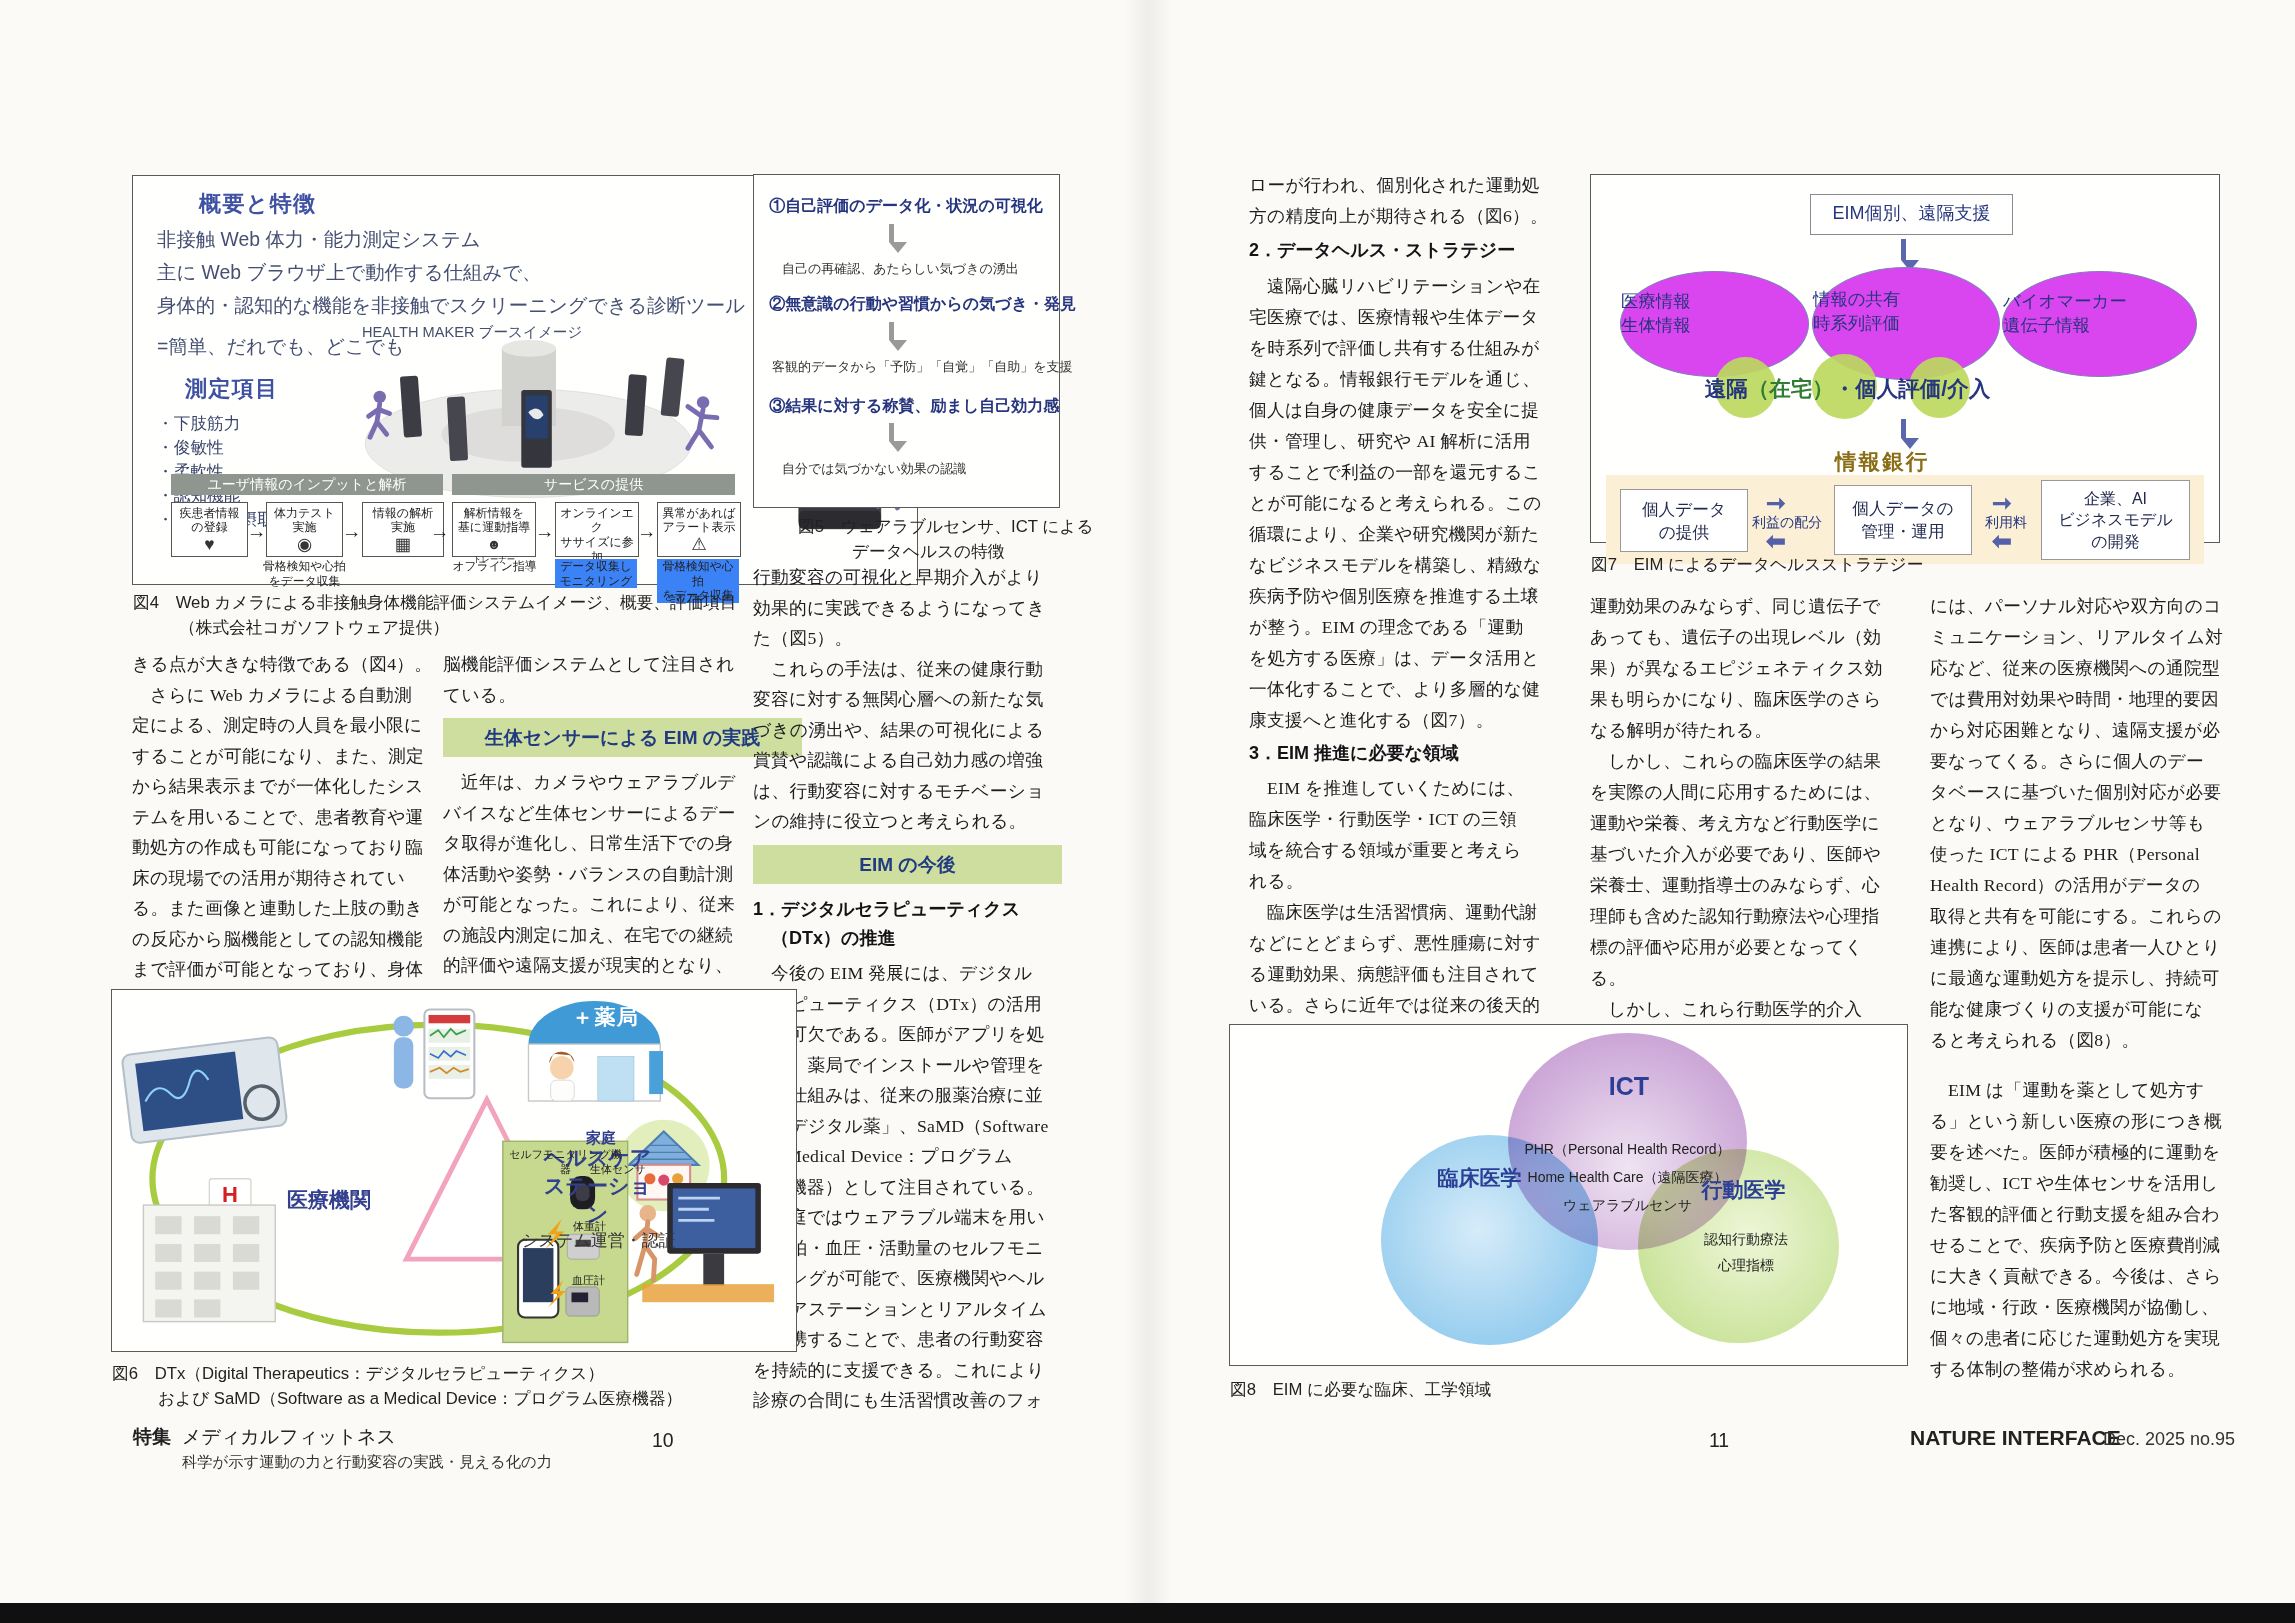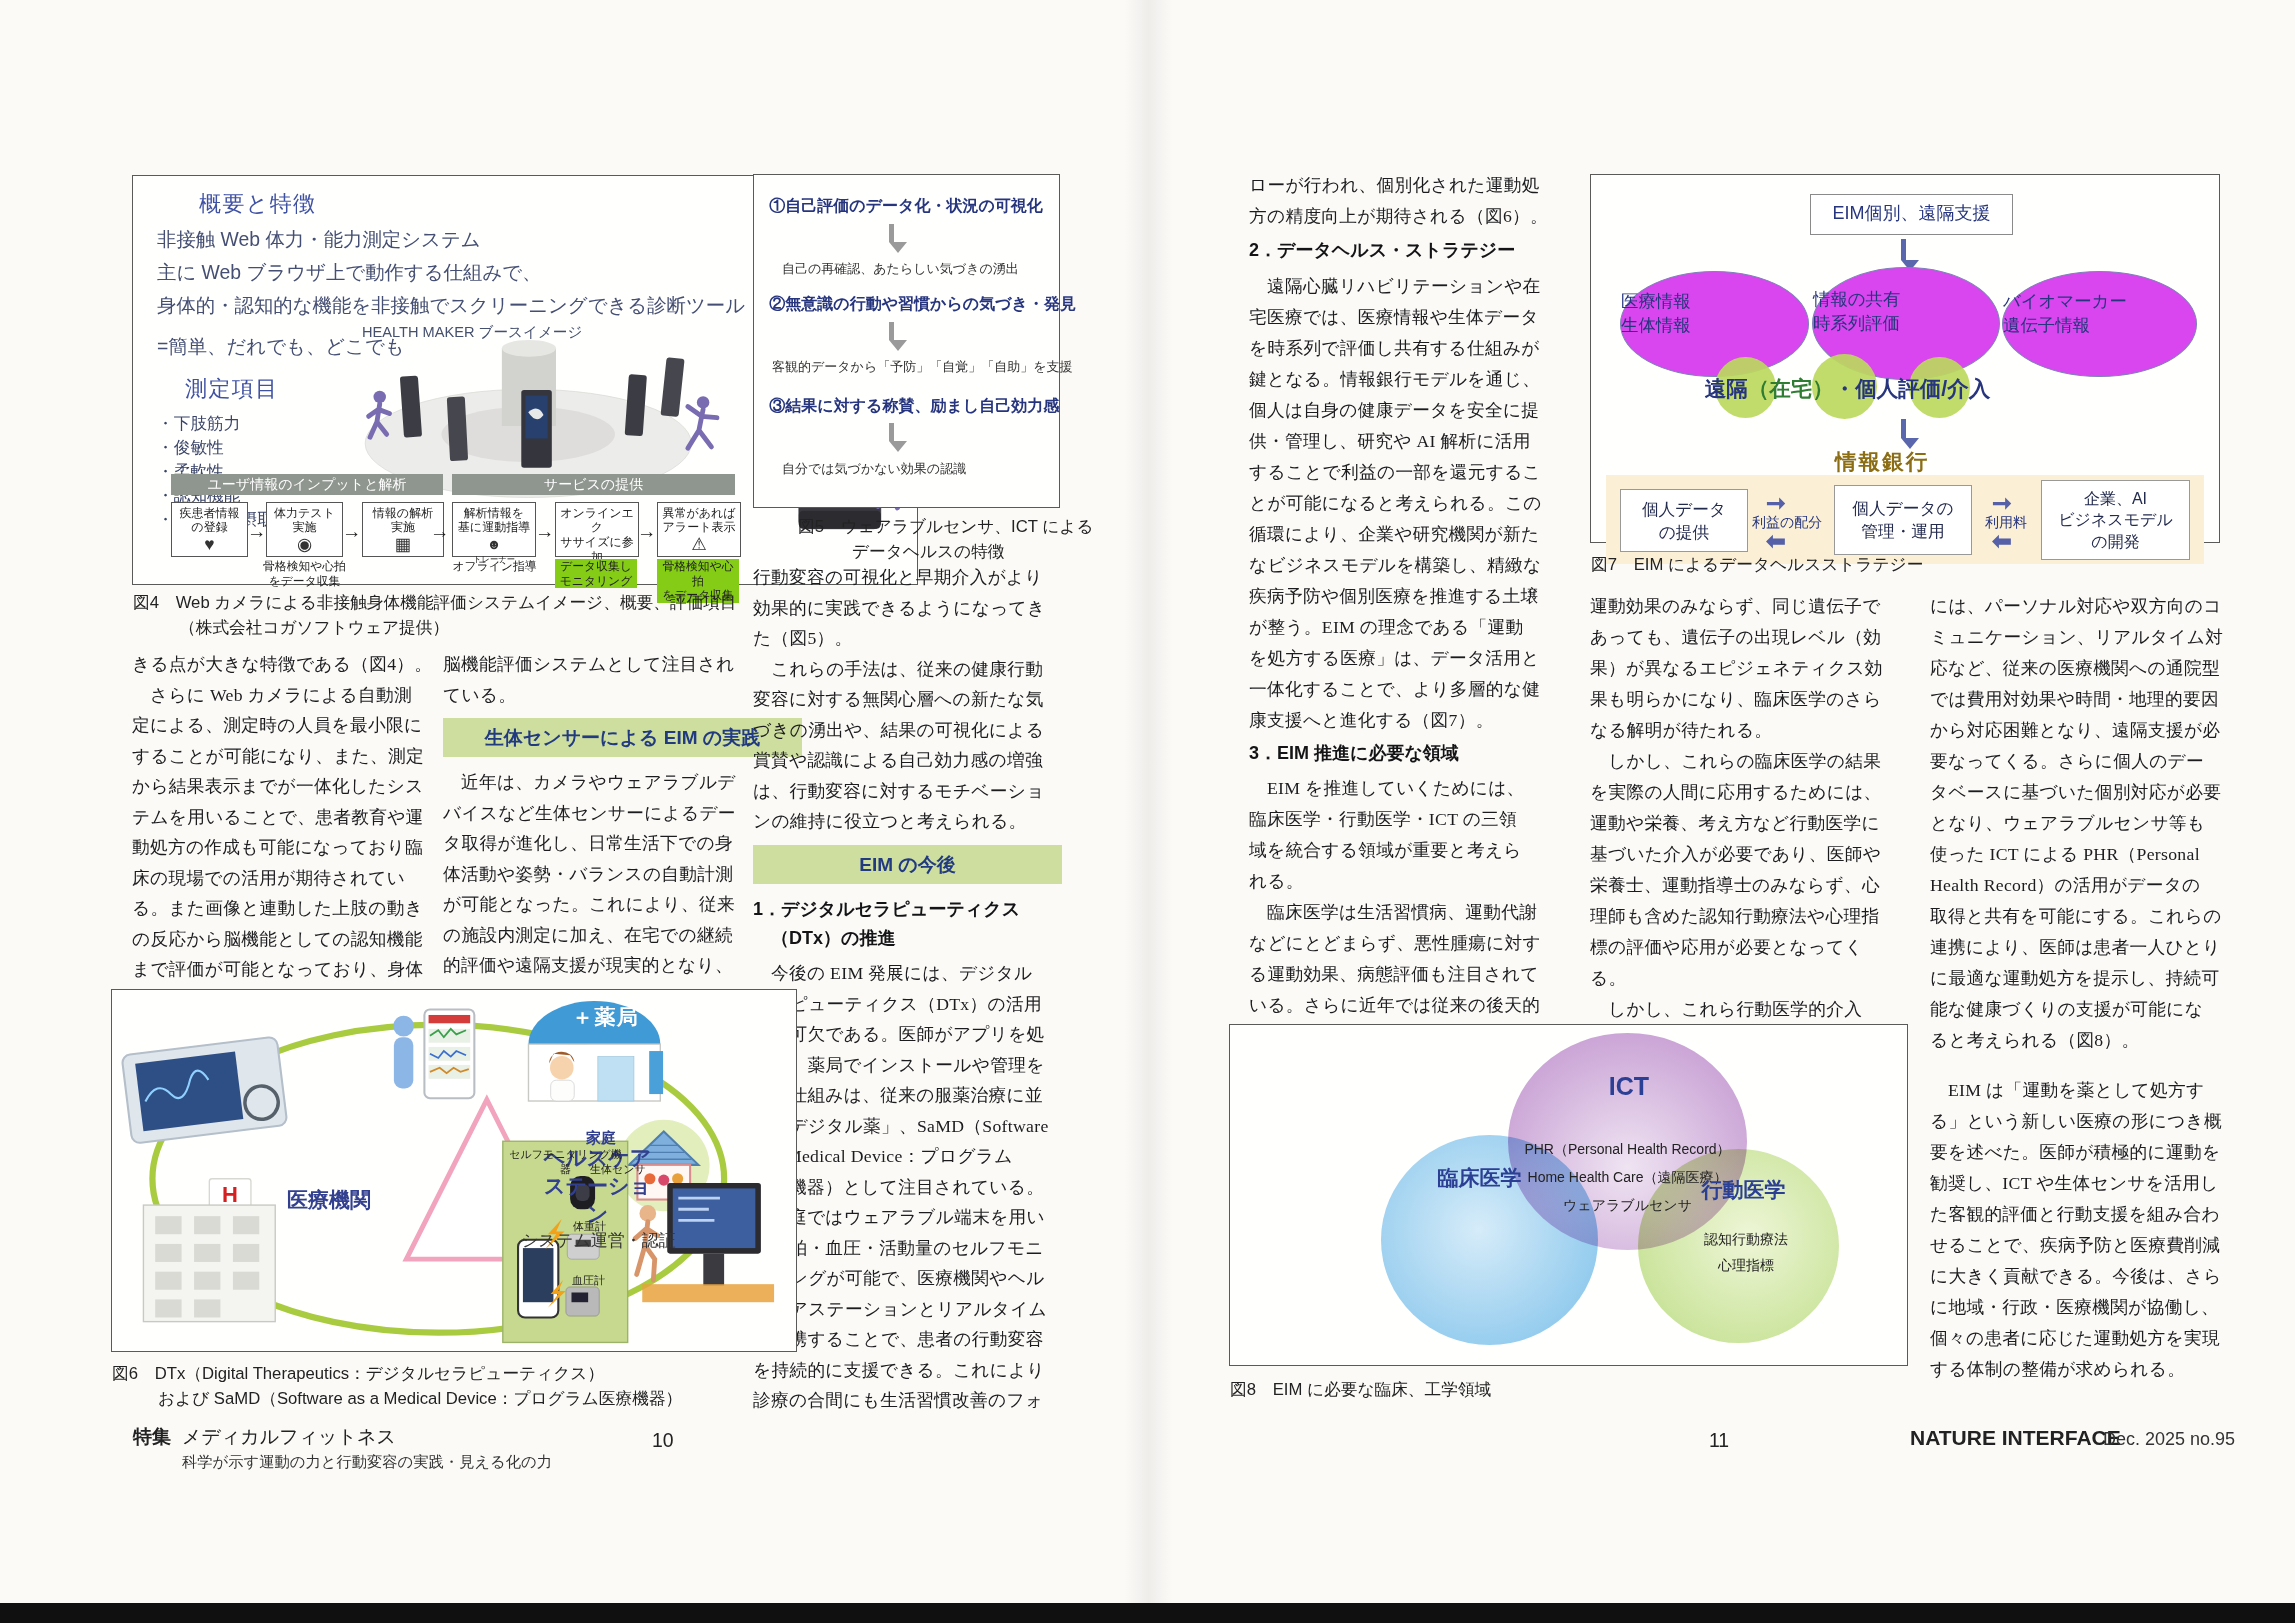--- a/index.html
+++ b/index.html
@@ -10,31 +10,31 @@
   .figbox{position:absolute;background:#fffffe;border:1.4px solid #5a5a58;}
   
   .textcol{position:absolute;font-family:"Liberation Serif","DejaVu Serif",serif;}
   .bline{font-size:17.7px;line-height:30.5px;letter-spacing:0.3px;white-space:pre;color:#1c1c1e;}
   .lh45 .bline{line-height:31px;}
   .subhead{position:absolute;font-family:"Liberation Sans",sans-serif;font-weight:bold;
            font-size:18px;white-space:pre;color:#141416;}
   .gbar{position:absolute;background:#cdde9f;color:#223a80;text-align:center;font-weight:bold;
         font-size:19px;height:39px;line-height:39px;font-family:"Liberation Sans",sans-serif;}
   
-  .f4head{position:absolute;color:#3f51a3;font-size:22px;font-weight:normal;letter-spacing:1.4px;}
+  .f4head{position:absolute;color:#3f51a3;font-size:22px;font-weight:bold;letter-spacing:1.4px;}
   .f4line{font-size:19.4px;line-height:33px;color:#454f73;white-space:pre;}
   .f4item{font-size:16.7px;line-height:24px;color:#3a4468;white-space:pre;}
   .f4small{position:absolute;font-size:14.6px;color:#45506e;white-space:pre;}
   .flowbar{position:absolute;background:#8f968f;color:#fff;text-align:center;font-size:14px;
            line-height:21px;height:21px;}
   .flowbox{position:absolute;background:#fff;border:1px solid #555;text-align:center;
            font-size:12px;line-height:14.6px;padding-top:2.8px;white-space:pre-line;color:#222;height:50px;}
   .flowicon{display:block;font-size:17.4px;color:#333;margin-top:2.1px;}
   .flownote{position:absolute;font-size:11.8px;line-height:14.6px;text-align:center;white-space:pre-line;color:#222;}
-  .notebg{background:#84cc16;}
+  .notebg{background:#3b82f6;}
   .harrow{position:absolute;font-size:19.4px;color:#222;}
   .caption{position:absolute;font-size:16.7px;color:#222;white-space:pre;}
   
   .f5head{position:absolute;color:#26357e;font-weight:bold;font-size:16px;white-space:pre;}
   .f5sub{position:absolute;color:#333;font-size:13px;white-space:pre;}
   .varrow{position:absolute;width:0;}
   .varrow .stem{width:4.9px;height:18px;background:#9a9a9a;margin:0 auto;}
   .varrow .tip{width:0;height:0;border-left:9px solid transparent;border-right:9px solid transparent;
                border-top:11px solid #9a9a9a;margin:0 auto;}
   .blue .stem{background:#5b67ad;} .blue .tip{border-top-color:#5b67ad;}

